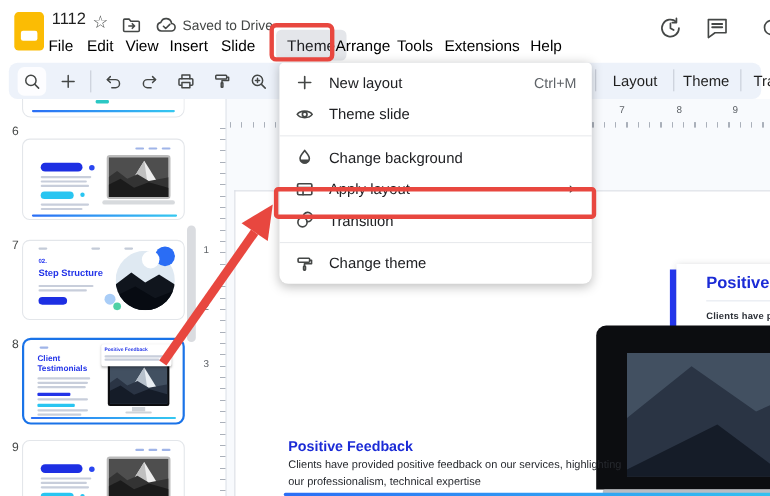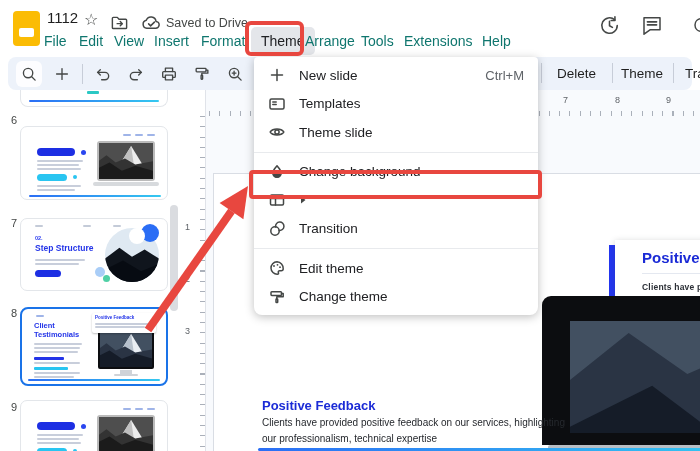--- a/index.html
+++ b/index.html
@@ -8,21 +8,21 @@
   font-family:"Liberation Sans",sans-serif;-webkit-font-smoothing:antialiased}
 .abs{position:absolute}
 .ic svg{stroke:#444746;fill:none;stroke-width:1.5;stroke-linecap:round;stroke-linejoin:round;display:block}
 
 
 .logo{left:13px;top:11px;width:27px;height:35px;background:#fbbc04;border-radius:4px}
 .logo .inner{position:absolute;left:6px;top:17px;width:15px;height:9px;background:#fff;border-radius:2px}
 .doc-title{left:47px;top:9px;font-size:15px;font-weight:500;color:#1f1f1f}
 .hicon{top:13px;color:#444746}
 .saved{left:166px;top:16px;font-size:12.5px;color:#444746}
-.menubar-item{top:31px;font-size:14px;color:#0f766e;height:21px;line-height:21px;cursor:default}
+.menubar-item{top:31px;font-size:14px;color:#000000;height:21px;line-height:21px;cursor:default}
 .slide-pill{left:251px;top:27px;height:28px;padding:0 10px;background:#e4e6ea;border-radius:5px;
   font-size:14px;line-height:28px}
 .tr-icon{top:14px}
 
 
 .toolbar{left:8px;top:57px;width:684px;height:33px;background:#edf2fa;border-radius:8px}
 .tb-left{position:absolute;left:8px;top:0;height:33px;display:flex;align-items:center;gap:7px}
 .tbtn{width:26px;height:26px;display:flex;align-items:center;justify-content:center;border-radius:6px}
 .tbtn.search-bg{background:rgba(255,255,255,.85)}
 .tdiv{width:1px;height:20px;background:#c7cdd8}
@@ -103,21 +103,21 @@
         <path d="M5.8 13.2a4 4 0 0 1-.5-7.9 5 5 0 0 1 9.7 1.1 3.3 3.3 0 0 1-.5 6.8z"></path>
         <path d="M7.6 8.9l2 2 3.8-3.8"></path>
       </svg>
   </div>
   <div class="abs saved">Saved to Drive</div>
 
   <div class="abs menubar-item" style="left:44px">File</div>
   <div class="abs menubar-item" style="left:79px">Edit</div>
   <div class="abs menubar-item" style="left:114px">View</div>
   <div class="abs menubar-item" style="left:154px">Insert</div>
-  <div class="abs menubar-item" style="left:201px">Format</div>
+  <div class="abs menubar-item" style="left:201px">Slide</div>
   <div class="abs slide-pill">Theme</div>
   <div class="abs menubar-item" style="left:305px">Arrange</div>
   <div class="abs menubar-item" style="left:361px">Tools</div>
   <div class="abs menubar-item" style="left:404px">Extensions</div>
   <div class="abs menubar-item" style="left:482px">Help</div>
 
   <div class="abs tr-icon ic" style="left:598px">
     <svg width="23" height="23" viewBox="0 0 22 22">
         <path d="M18.4 11a7.4 7.4 0 1 1-2.4-5.4"></path>
         <path d="M16.2 2.6v3.6h-3.6"></path>
@@ -179,21 +179,21 @@
       </span>
     <span class="tbtn ic">
         <svg width="18" height="18" viewBox="0 0 20 20">
           <circle cx="9" cy="9" r="5.2"></circle>
           <path d="M13 13l3.8 3.8M6.9 9h4.2M9 6.9v4.2"></path>
         </svg>
       </span>
     <span class="fit">Fit</span>
   </div>
   <span class="tdiv abs" style="left:533px;top:6px"></span>
-  <span class="tb-rlabel" style="left:549px">Delete</span>
+  <span class="tb-rlabel" style="left:549px">Layout</span>
   <span class="tdiv abs" style="left:604px;top:6px"></span>
   <span class="tb-rlabel" style="left:613px">Theme</span>
   <span class="tdiv abs" style="left:665px;top:6px"></span>
   <span class="tb-rlabel" style="left:677px">Transition</span>
 </div>
 
 <div class="abs filmstrip">
 
   <div class="abs thumb" style="top:0;height:17px;border-top:none;border-radius:0 0 8px 8px">
     <span class="abs" style="left:66px;top:1px;width:12px;height:3px;background:#2bc8c4;border-radius:1px"></span>
@@ -362,31 +362,22 @@
   </div>
 </div>
 
 <div class="abs menu">
   <div class="mi">
     <span class="mic ic">
         <svg width="18" height="18" viewBox="0 0 18 18">
           <path d="M9 3.5v11M3.5 9h11"></path>
         </svg>
       </span>
-    <span class="mil">New slide</span>
+    <span class="mil">New layout</span>
     <span class="mis">Ctrl+M</span>
-  </div>
-  <div class="mi">
-    <span class="mic ic">
-        <svg width="18" height="18" viewBox="0 0 18 18">
-          <rect x="2" y="4" width="14" height="10" rx="1.5"></rect>
-          <path d="M4.8 7h3.4M4.8 9.6h3.4"></path>
-        </svg>
-      </span>
-    <span class="mil">Templates</span>
   </div>
   <div class="mi">
     <span class="mic ic">
         <svg width="18" height="18" viewBox="0 0 18 18">
           <path d="M2.2 9c2.7-3.9 10.9-3.9 13.6 0-2.7 3.9-10.9 3.9-13.6 0z"></path>
           <circle cx="9" cy="9" r="2.1"></circle>
         </svg>
       </span>
     <span class="mil">Theme slide</span>
   </div>
@@ -400,47 +391,37 @@
       </span>
     <span class="mil">Change background</span>
   </div>
   <div class="mi">
     <span class="mic ic">
         <svg width="18" height="18" viewBox="0 0 18 18">
           <rect x="2.5" y="4" width="13" height="10" rx="1.2"></rect>
           <path d="M2.5 7.5h13M7.5 7.5V14"></path>
         </svg>
       </span>
+    <span class="mil">Apply layout</span>
     <span class="mia">
         <svg width="8" height="10" viewBox="0 0 8 10">
           <path d="M2 1.5l4.5 3.5L2 8.5z" fill="#444746"></path>
         </svg>
       </span>
   </div>
   <div class="mi">
     <span class="mic ic">
         <svg width="18" height="18" viewBox="0 0 18 18">
           <circle cx="7" cy="11" r="4.2"></circle>
           <path d="M7.6 6.9a4.2 4.2 0 1 1 3.5 3.5"></path>
         </svg>
       </span>
     <span class="mil">Transition</span>
   </div>
   <div class="mdiv"></div>
-  <div class="mi">
-    <span class="mic ic">
-        <svg width="18" height="18" viewBox="0 0 18 18">
-          <path d="M9 2.8a6.2 6.2 0 1 0 .4 12.4c1 0 1.4-.7 1-1.5-.5-1 .1-1.9 1.2-1.9h1.6c1.3 0 2-.8 2-2A6.6 6.6 0 0 0 9 2.8z"></path>
-          <circle cx="6" cy="7" r=".9" fill="#444746" stroke="none"></circle>
-          <circle cx="9.5" cy="5.8" r=".9" fill="#444746" stroke="none"></circle>
-          <circle cx="12" cy="8.2" r=".9" fill="#444746" stroke="none"></circle>
-        </svg>
-      </span>
-    <span class="mil">Edit theme</span>
-  </div>
   <div class="mi">
     <span class="mic ic">
         <svg width="18" height="18" viewBox="0 0 18 18">
           <rect x="3" y="3.8" width="10.5" height="3.6" rx="0.8"></rect>
           <path d="M13.5 5.6h1.7v3.2H8.8v2.2"></path>
           <rect x="8" y="11" width="1.7" height="3.6" rx="0.5"></rect>
         </svg>
       </span>
     <span class="mil">Change theme</span>
   </div>

